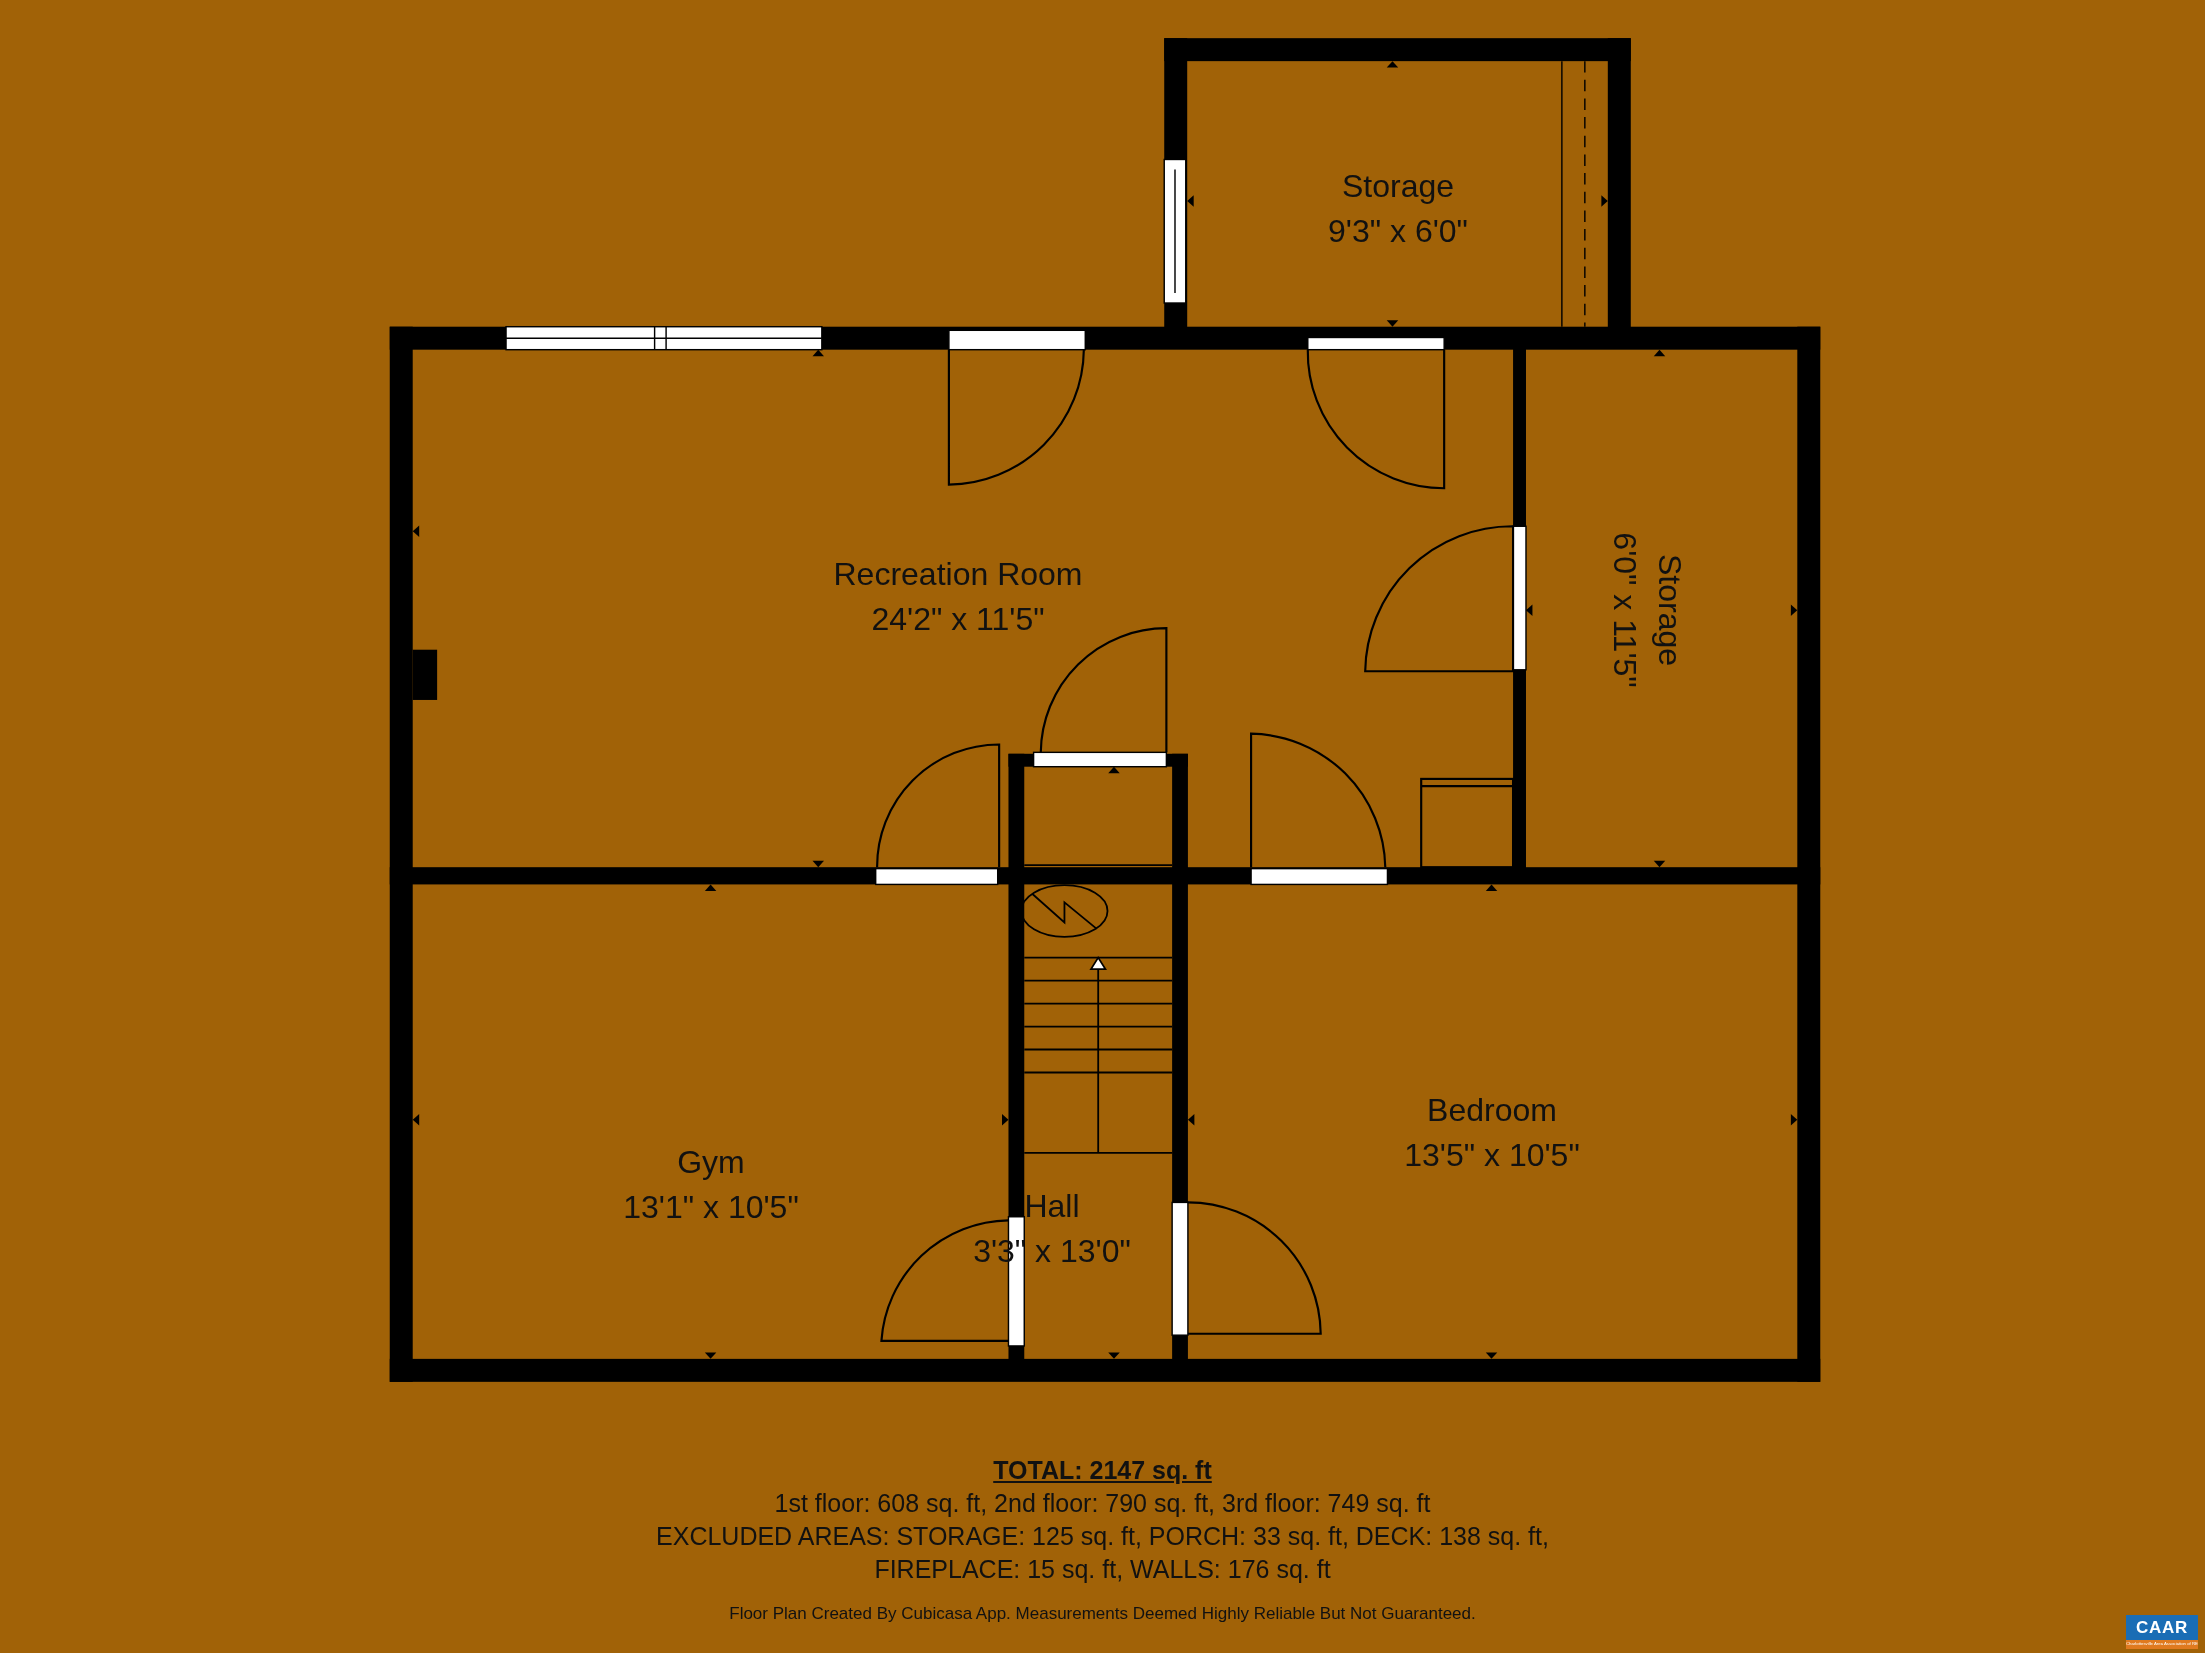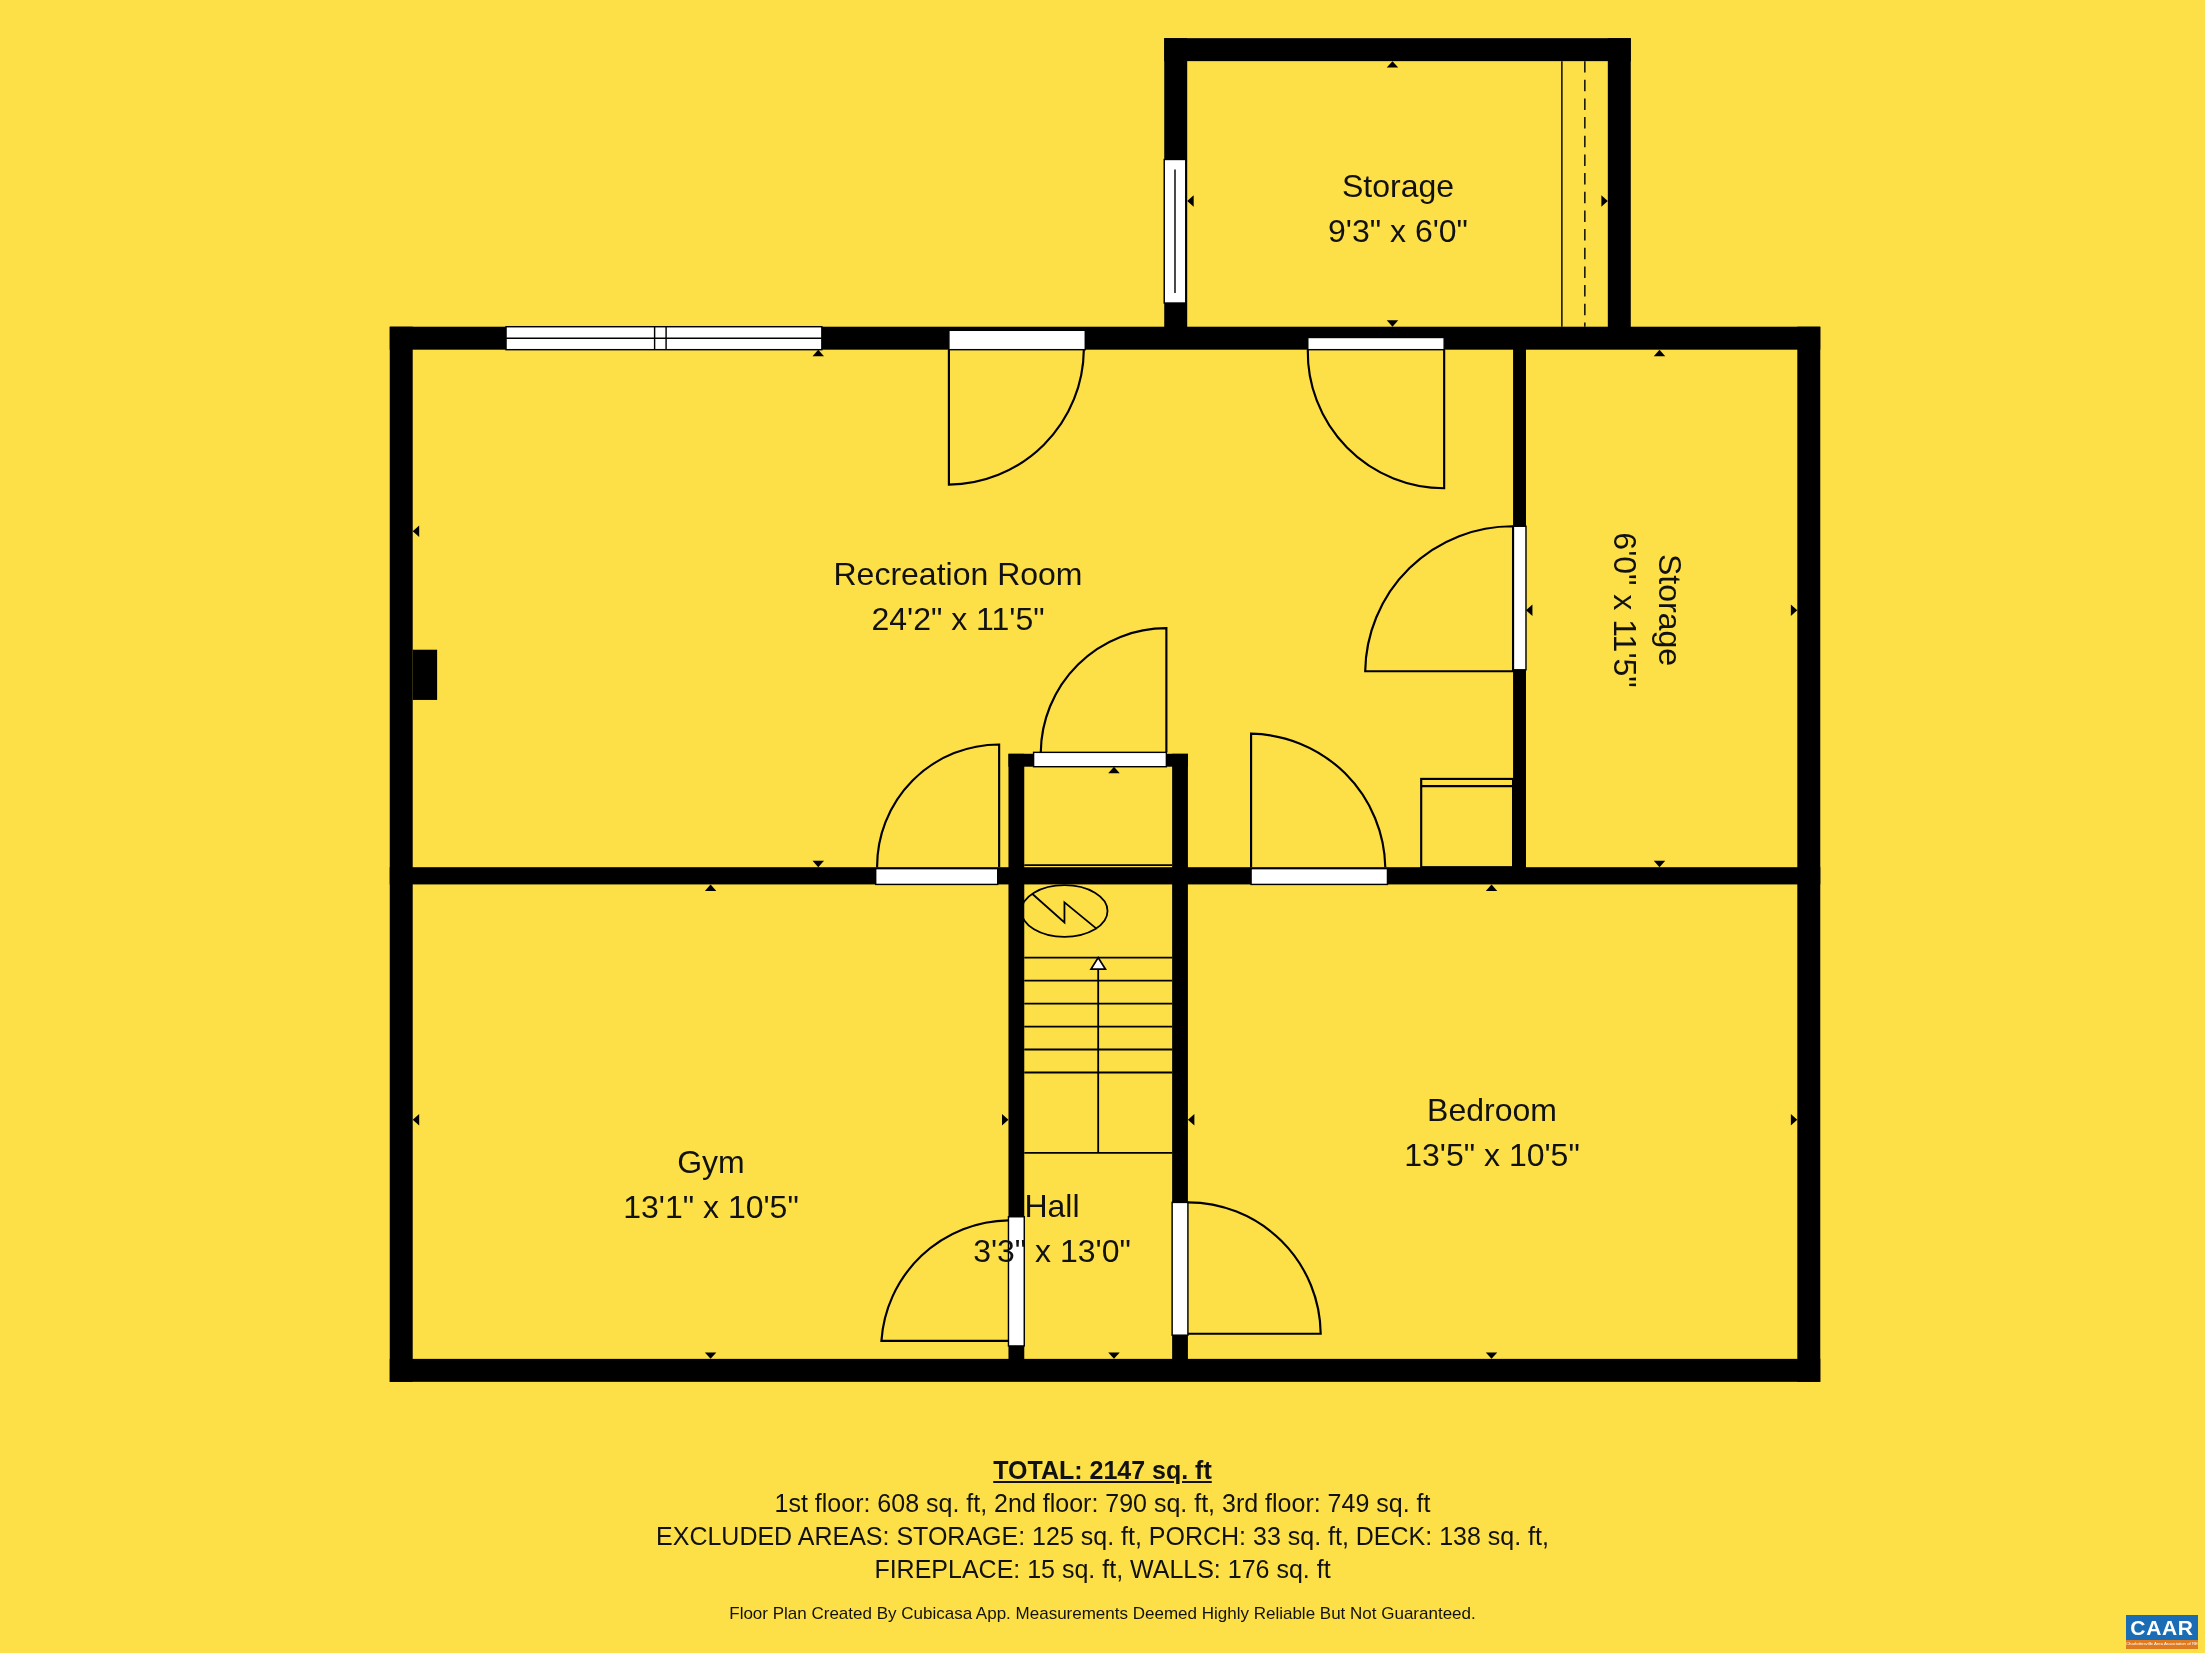--- a/index.html
+++ b/index.html
@@ -1,24 +1,24 @@
 <!DOCTYPE html>
 <html style="font-size:11.5px"><head>
 <meta charset="utf-8">
 <style>
   html,body{margin:0;padding:0;background:#ffffff;}
-  #canvas{position:relative;width:2205px;height:1654px;background:#fde047;overflow:hidden;font-family:"Liberation Sans","DejaVu Sans",sans-serif;color:#111;}
+  #canvas{position:relative;width:2205px;height:1654px;background:#a16207;overflow:hidden;font-family:"Liberation Sans","DejaVu Sans",sans-serif;color:#111;}
   svg{position:absolute;left:0;top:0;}
   .lbl{position:absolute;text-align:center;font-size:32px;line-height:45px;color:#111;white-space:nowrap;transform:translateX(-50%);}
   .lbl.rot{transform:translate(-50%,-50%) rotate(90deg);}
   .summary{position:absolute;left:0;width:2205px;text-align:center;top:1454px;font-size:25px;line-height:33px;color:#111;}
   .summary .total{font-weight:bold;text-decoration:underline;}
   .footnote{position:absolute;left:0;width:2205px;text-align:center;top:1604px;font-size:17px;color:#111;}
   .caar{position:absolute;left:2126px;top:1615px;width:72px;height:34px;background:#1a6db5;}
-  .caar .txt{display:block;color:#fff;font-weight:bold;font-size:21px;line-height:26px;text-align:center;letter-spacing:0.7px;}
+  .caar .txt{display:block;color:#fff;font-weight:bold;font-size:17px;line-height:26px;text-align:center;letter-spacing:0.7px;}
   .caar .bar{position:absolute;left:0;bottom:0;width:100%;height:8.6px;background:#e07a1f;color:#fff;font-size:4.3px;line-height:8.6px;text-align:center;overflow:hidden;white-space:nowrap;}
 </style>
 </head>
 <body>
 
 <div id="canvas">
   <svg width="2205" height="1654" viewBox="0 0 3072 2304">
     <g fill="#000">
 
       <rect x="1622" y="53" width="650" height="32"></rect>

